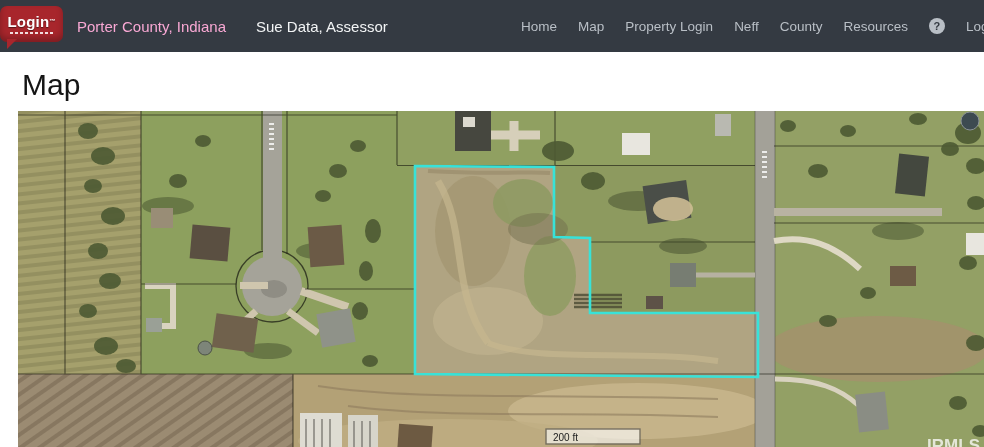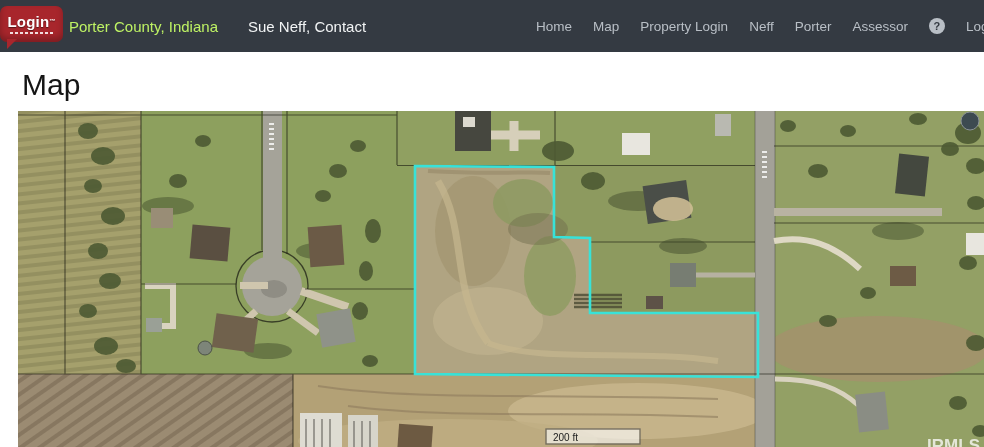--- a/index.html
+++ b/index.html
@@ -13,21 +13,21 @@
           border-radius:7px; margin:0 0 4px 0; flex:0 0 auto;
           display:flex; flex-direction:column; align-items:center; justify-content:center;
           box-shadow:inset 0 -4px 6px rgba(0,0,0,.25); }
   .logo:after { content:""; position:absolute; left:7px; bottom:-7px;
                 border:5px solid transparent; border-top-color:#a8262c; border-left-color:#a8262c; }
   .logo-text { color:#fff; font-weight:bold; font-size:15px; letter-spacing:.2px;
                text-shadow:0 1px 1px rgba(0,0,0,.5); line-height:15px; }
   .logo-tm { font-size:6px; vertical-align:top; }
   .logo-tagline { width:44px; height:2px; margin-top:3px; opacity:.85;
                   background:repeating-linear-gradient(90deg,#fff 0 3px,transparent 3px 5px); }
-  .county { color:#bef264; font-size:15px; margin-left:6px; white-space:nowrap; }
+  .county { color:#f9a8d4; font-size:15px; margin-left:14px; white-space:nowrap; }
   .assessor { color:#f2f4f5; font-size:15px; margin-left:30px; white-space:nowrap; }
   .spacer { flex:1; }
   .nav { display:flex; align-items:center; gap:21px; margin-right:-15px; }
   .nav a { color:#b9bfc6; font-size:13.5px; text-decoration:none; white-space:nowrap; cursor:pointer; }
   .help-btn { width:16px; height:16px; border-radius:50%; background:#b9bfc6; color:#343a42;
               font-size:11px; font-weight:bold; display:flex; align-items:center;
               justify-content:center; cursor:pointer; flex:0 0 auto; }
 
   
   .page-title { font-size:30px; font-weight:500; color:#151515; margin:16px 0 9px 22px; }
@@ -37,29 +37,29 @@
 </style>
 </head>
 <body>
 
 <div class="topbar">
   <div class="logo">
     <div class="logo-text"><span>Login</span><span class="logo-tm">™</span></div>
     <div class="logo-tagline"></div>
   </div>
   <div class="county">Porter County, Indiana</div>
-  <div class="assessor">Sue Neff, Contact</div>
+  <div class="assessor">Sue Data, Assessor</div>
   <div class="spacer"></div>
   <nav class="nav">
     <a>Home</a>
     <a>Map</a>
     <a>Property Login</a>
     <a>Neff</a>
-    <a>Porter</a>
-    <a>Assessor</a>
+    <a>County</a>
+    <a>Resources</a>
     <div class="help-btn">?</div>
     <a>Login</a>
   </nav>
 </div>
 
 <h1 class="page-title">Map</h1>
 
 <div class="map-wrap">
 <svg width="966" height="344" viewBox="0 0 966 344" xmlns="http://www.w3.org/2000/svg">
   <defs>

